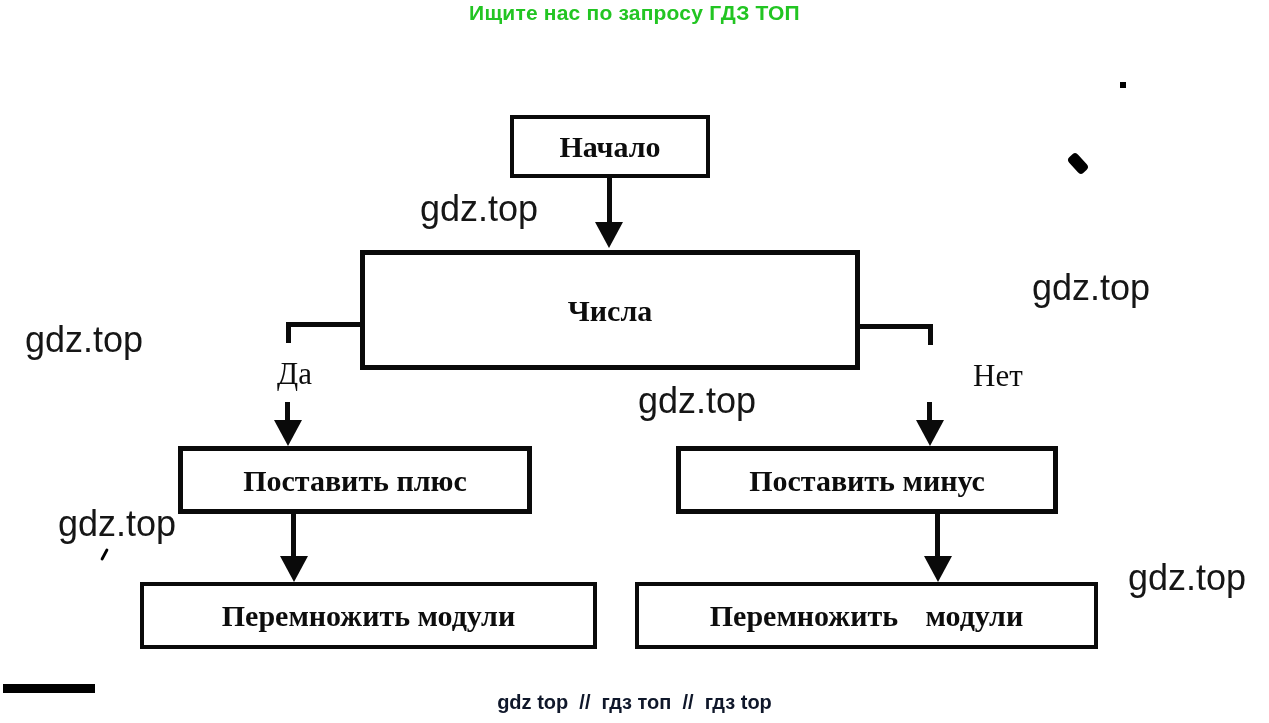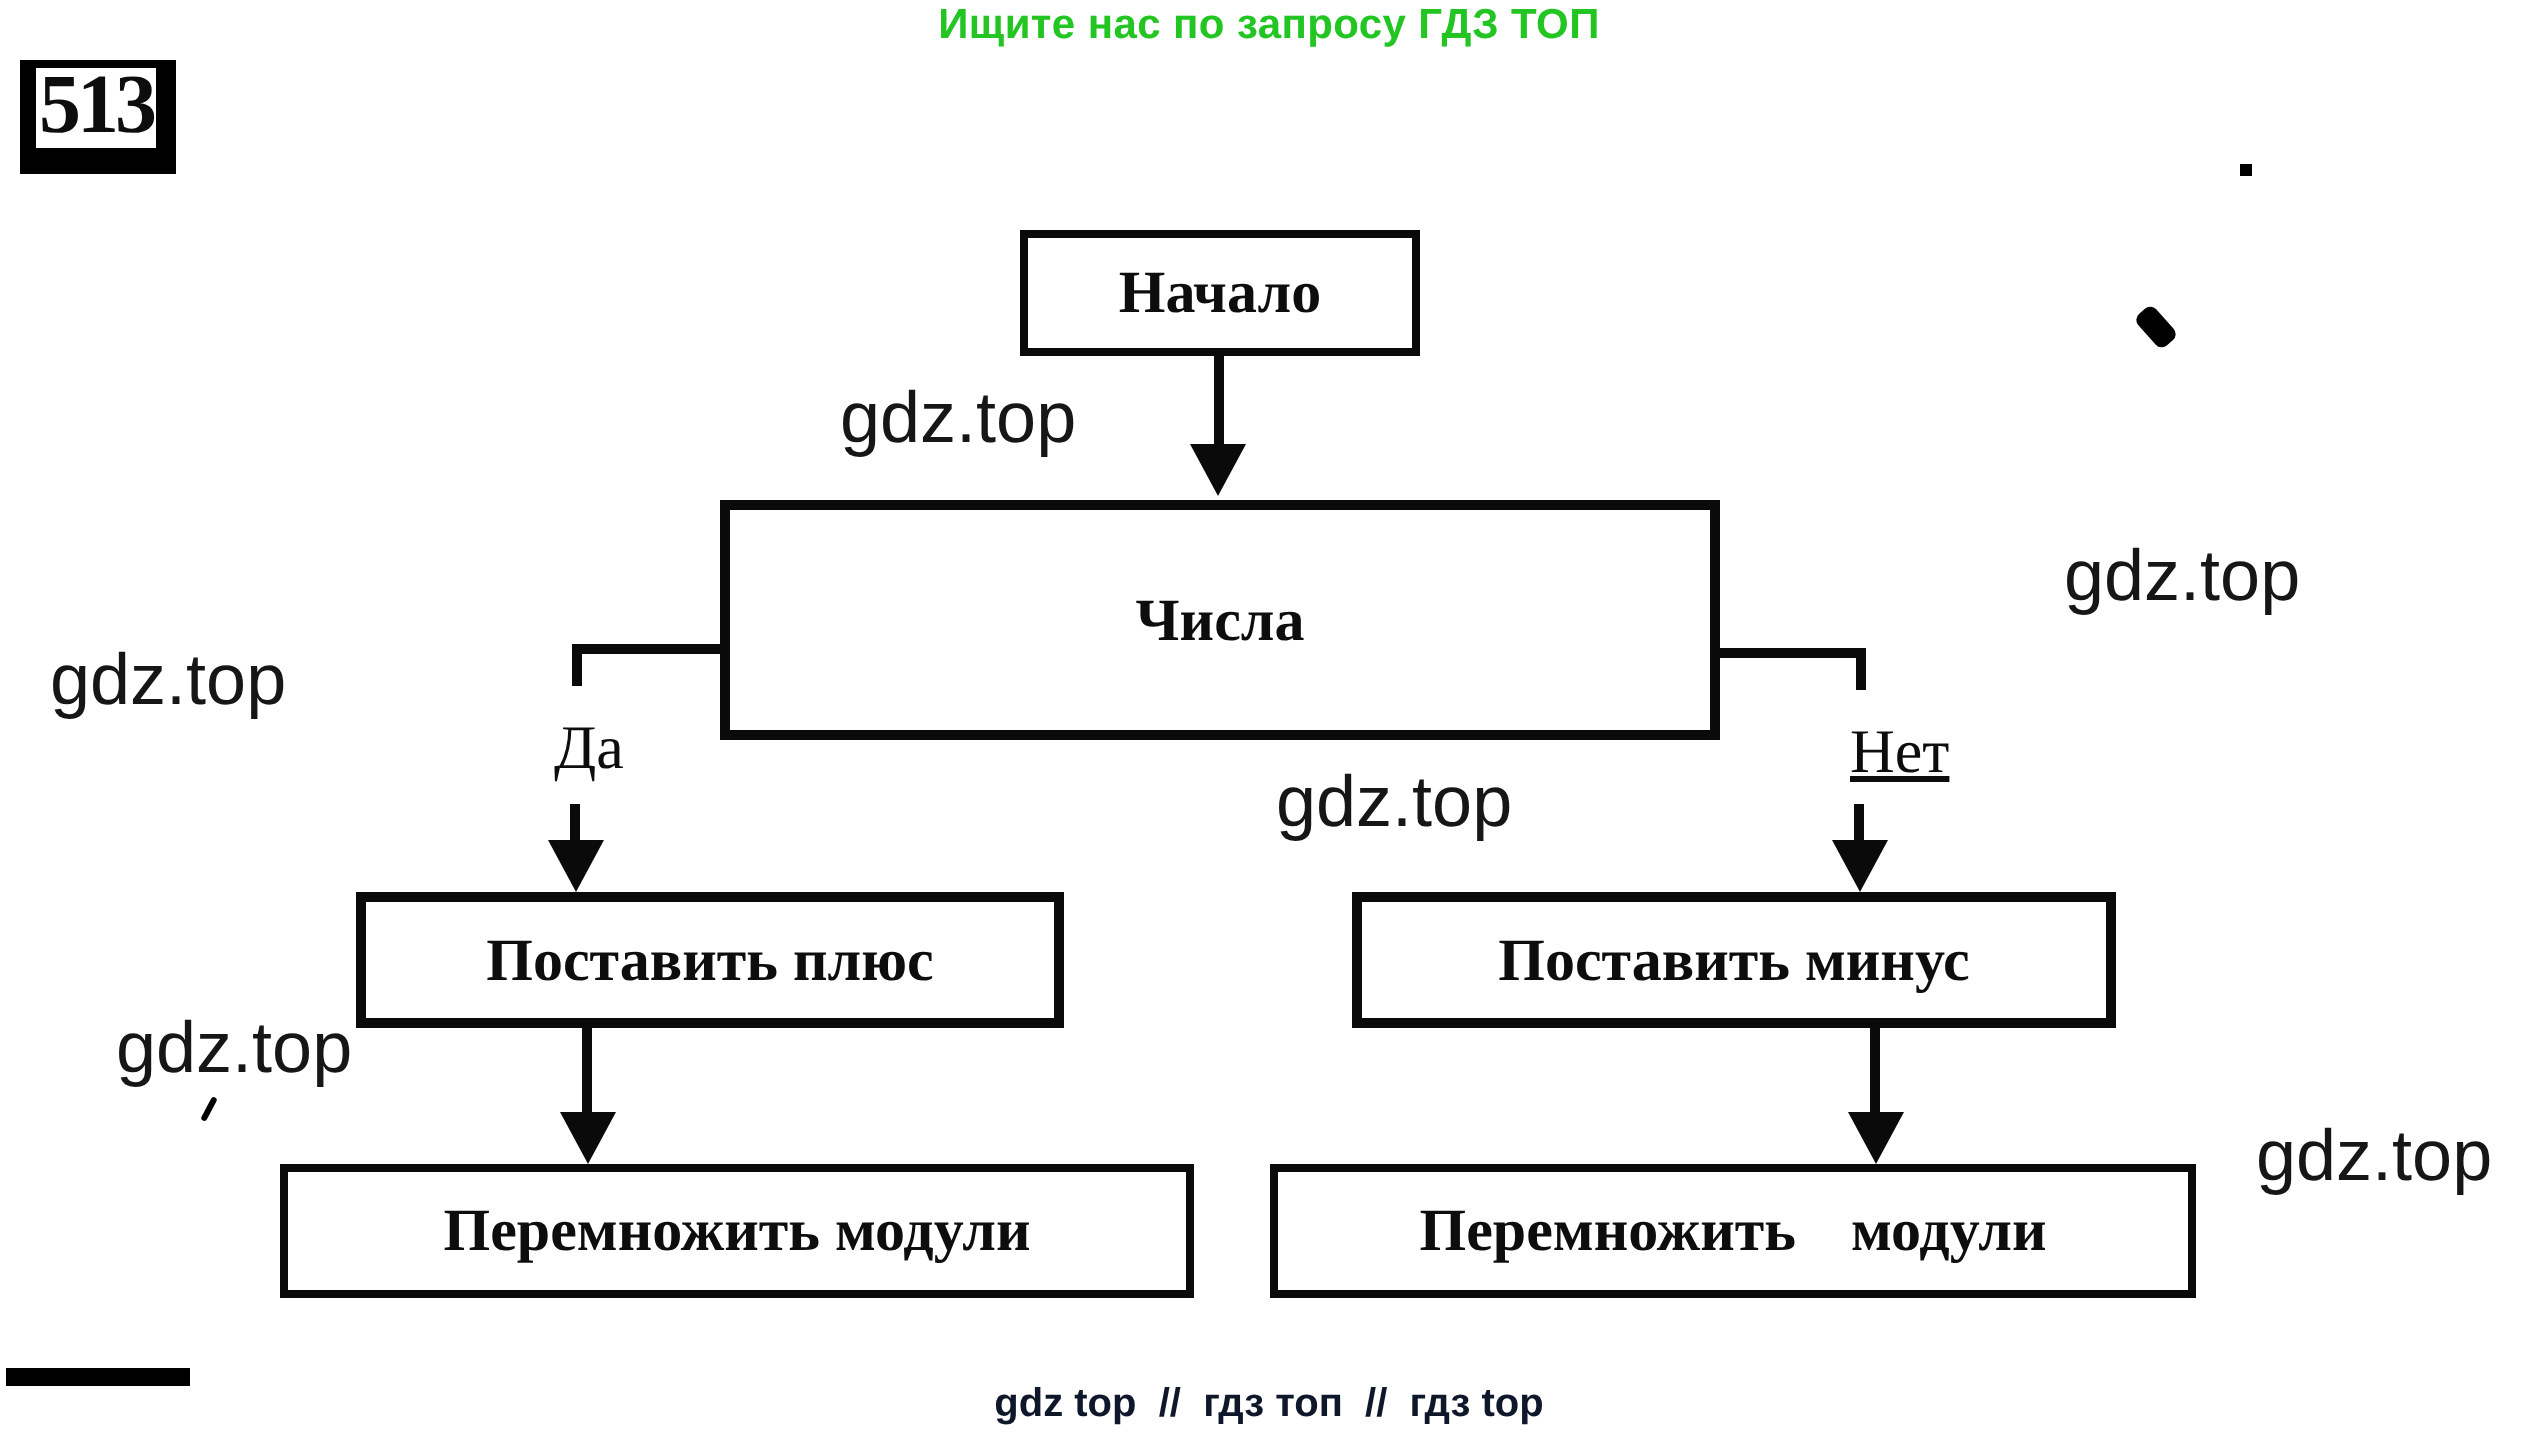--- a/index.html
+++ b/index.html
@@ -49,21 +49,20 @@
   .blob{border-radius:4px;transform:rotate(-42deg);}
   .tick{width:3px;height:13px;transform:rotate(28deg);border-radius:2px;}
 </style>
 </head>
 <body>
 
 <div id="page">
 
   <div class="promo-top" style="color:#22c522;">Ищите нас по запросу ГДЗ ТОП</div>
 
-  <div class="problem-no">513</div>
 
   <div class="fbox box-start">Начало</div>
 
   <div class="fbox thick box-cond">
     <div>Числа</div>
   </div>
 
   <div class="fbox thick box-yes-action">Поставить плюс</div>
 
   <div class="fbox thick box-no-action">Поставить минус</div>
@@ -76,21 +75,21 @@
   <div class="arrow-head" style="left:595px;top:222px;"></div>
 
   <div class="h-line" style="left:288px;top:322px;width:74px;height:5px;"></div>
   <div class="v-line" style="left:286px;top:322px;width:5px;height:21px;"></div>
   <div class="branch-label" style="left:252px;top:356px;">Да</div>
   <div class="v-line" style="left:285px;top:402px;width:5px;height:22px;"></div>
   <div class="arrow-head" style="left:274px;top:420px;"></div>
 
   <div class="h-line" style="left:858px;top:324px;width:75px;height:5px;"></div>
   <div class="v-line" style="left:928px;top:324px;width:5px;height:21px;"></div>
-  <div class="branch-label" style="left:900px;top:358px;text-decoration:underline;">Нет</div>
+  <div class="branch-label" style="left:948px;top:358px;">Нет</div>
   <div class="v-line" style="left:927px;top:402px;width:5px;height:22px;"></div>
   <div class="arrow-head" style="left:916px;top:420px;"></div>
 
   <div class="v-line" style="left:291px;top:510px;width:5px;height:48px;"></div>
   <div class="arrow-head" style="left:280px;top:556px;"></div>
 
   <div class="v-line" style="left:935px;top:510px;width:5px;height:48px;"></div>
   <div class="arrow-head" style="left:924px;top:556px;"></div>
 
   <div class="wm" style="left:420px;top:188px;">gdz.top</div>

